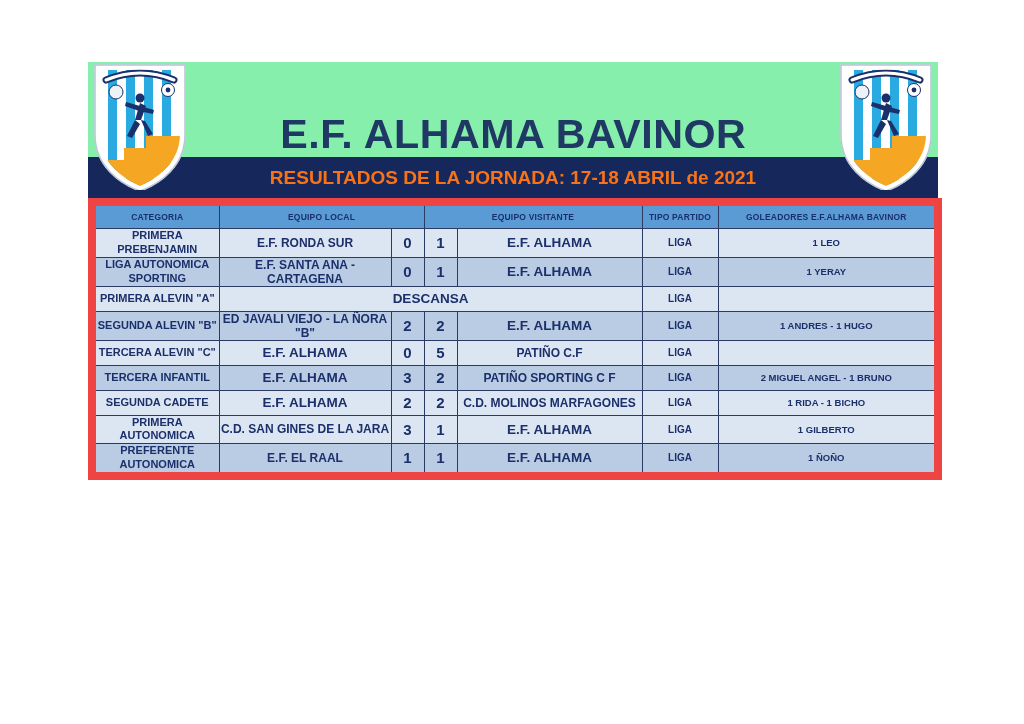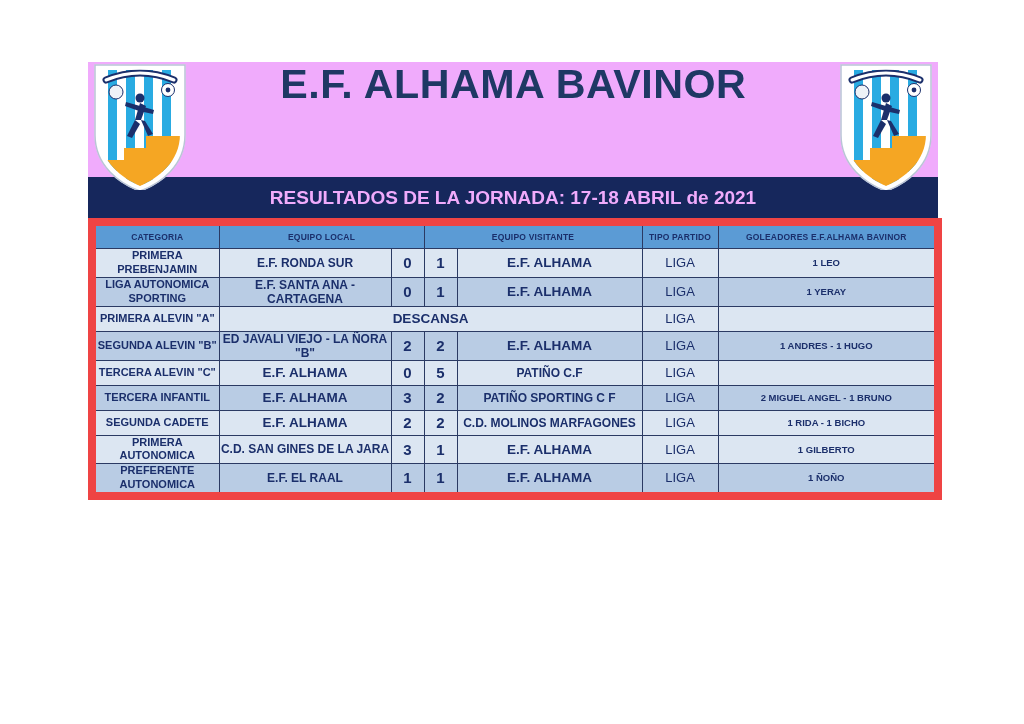--- a/index.html
+++ b/index.html
@@ -20,45 +20,45 @@
     position: absolute;
     left: 88px;
     top: 62px;
     width: 850px;
     height: 580px;
   }
 
   
   .banner {
     position: relative;
-    height: 115px;
-    background: #f0abfc;
+    height: 95px;
+    background: #86efac;
     display: flex;
-    align-items: flex-start;
+    align-items: flex-end;
     justify-content: center;
   }
   .banner-title {
     font-size: 40px;
     font-weight: bold;
     color: #1f3864;
     letter-spacing: 0.5px;
     white-space: nowrap;
     transform: scaleX(1.03);
   }
   .subbar {
     height: 41px;
     background: #16275c;
     display: flex;
     align-items: center;
     justify-content: center;
   }
   .subbar-text {
     font-size: 19px;
     font-weight: bold;
-    color: #f0abfc;
+    color: #f97316;
     white-space: nowrap;
   }
 
   
   .crest {
     position: absolute;
     top: 2px;
     width: 92px;
     height: 126px;
     z-index: 5;
@@ -104,22 +104,22 @@
     padding: 0 3px;
   }
   td.team.big {
     font-size: 13.5px;
   }
   td.score {
     font-size: 15px;
     font-weight: bold;
   }
   td.tipo {
-    font-size: 13px;
-    font-weight: normal;
+    font-size: 10px;
+    font-weight: bold;
   }
   td.gol {
     font-size: 9.5px;
     font-weight: bold;
     padding: 0 3px;
   }
   td.descansa {
     font-size: 13.5px;
     font-weight: bold;
     margin-left: 12px;

